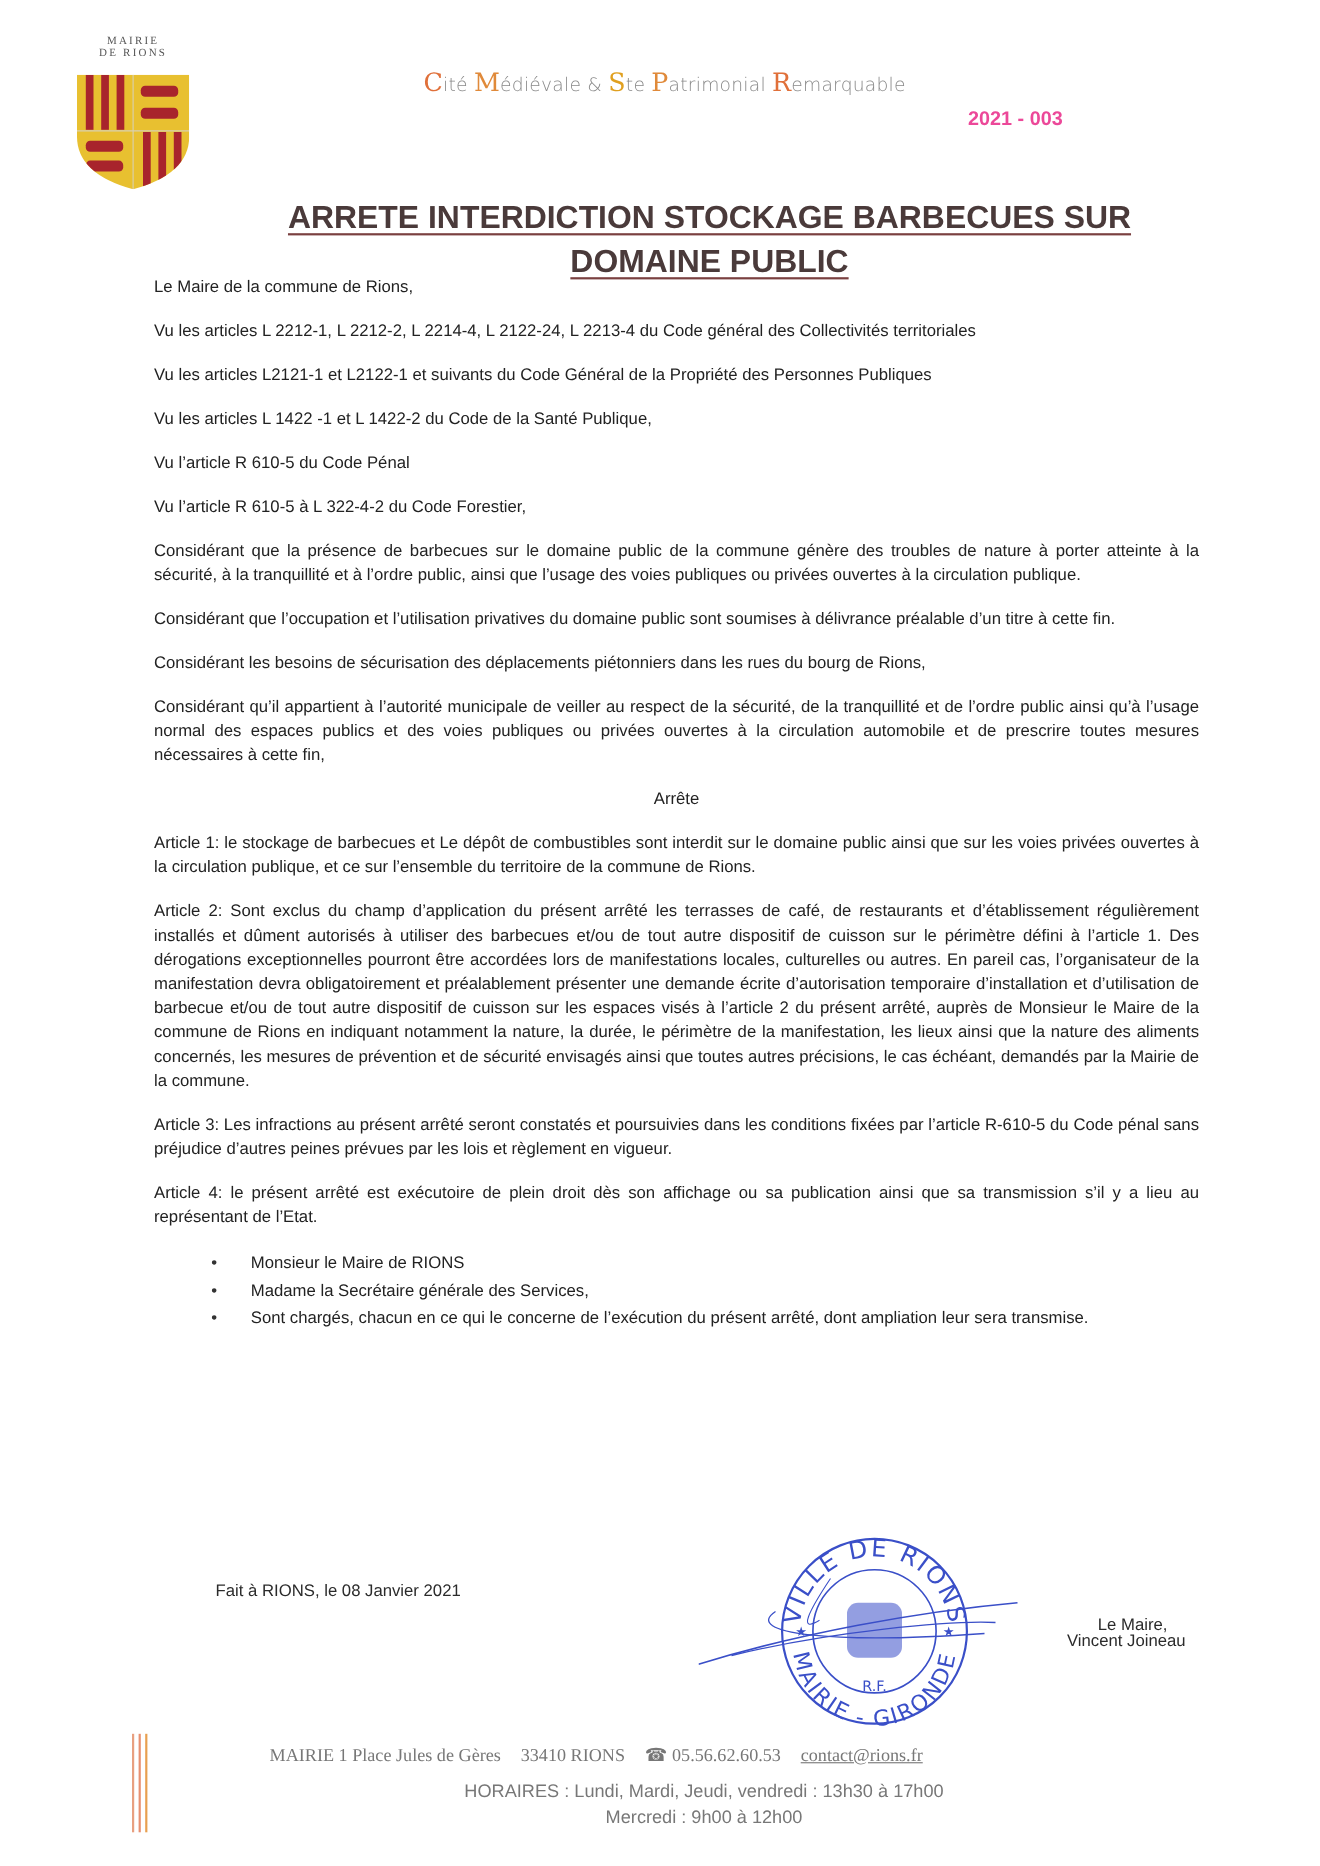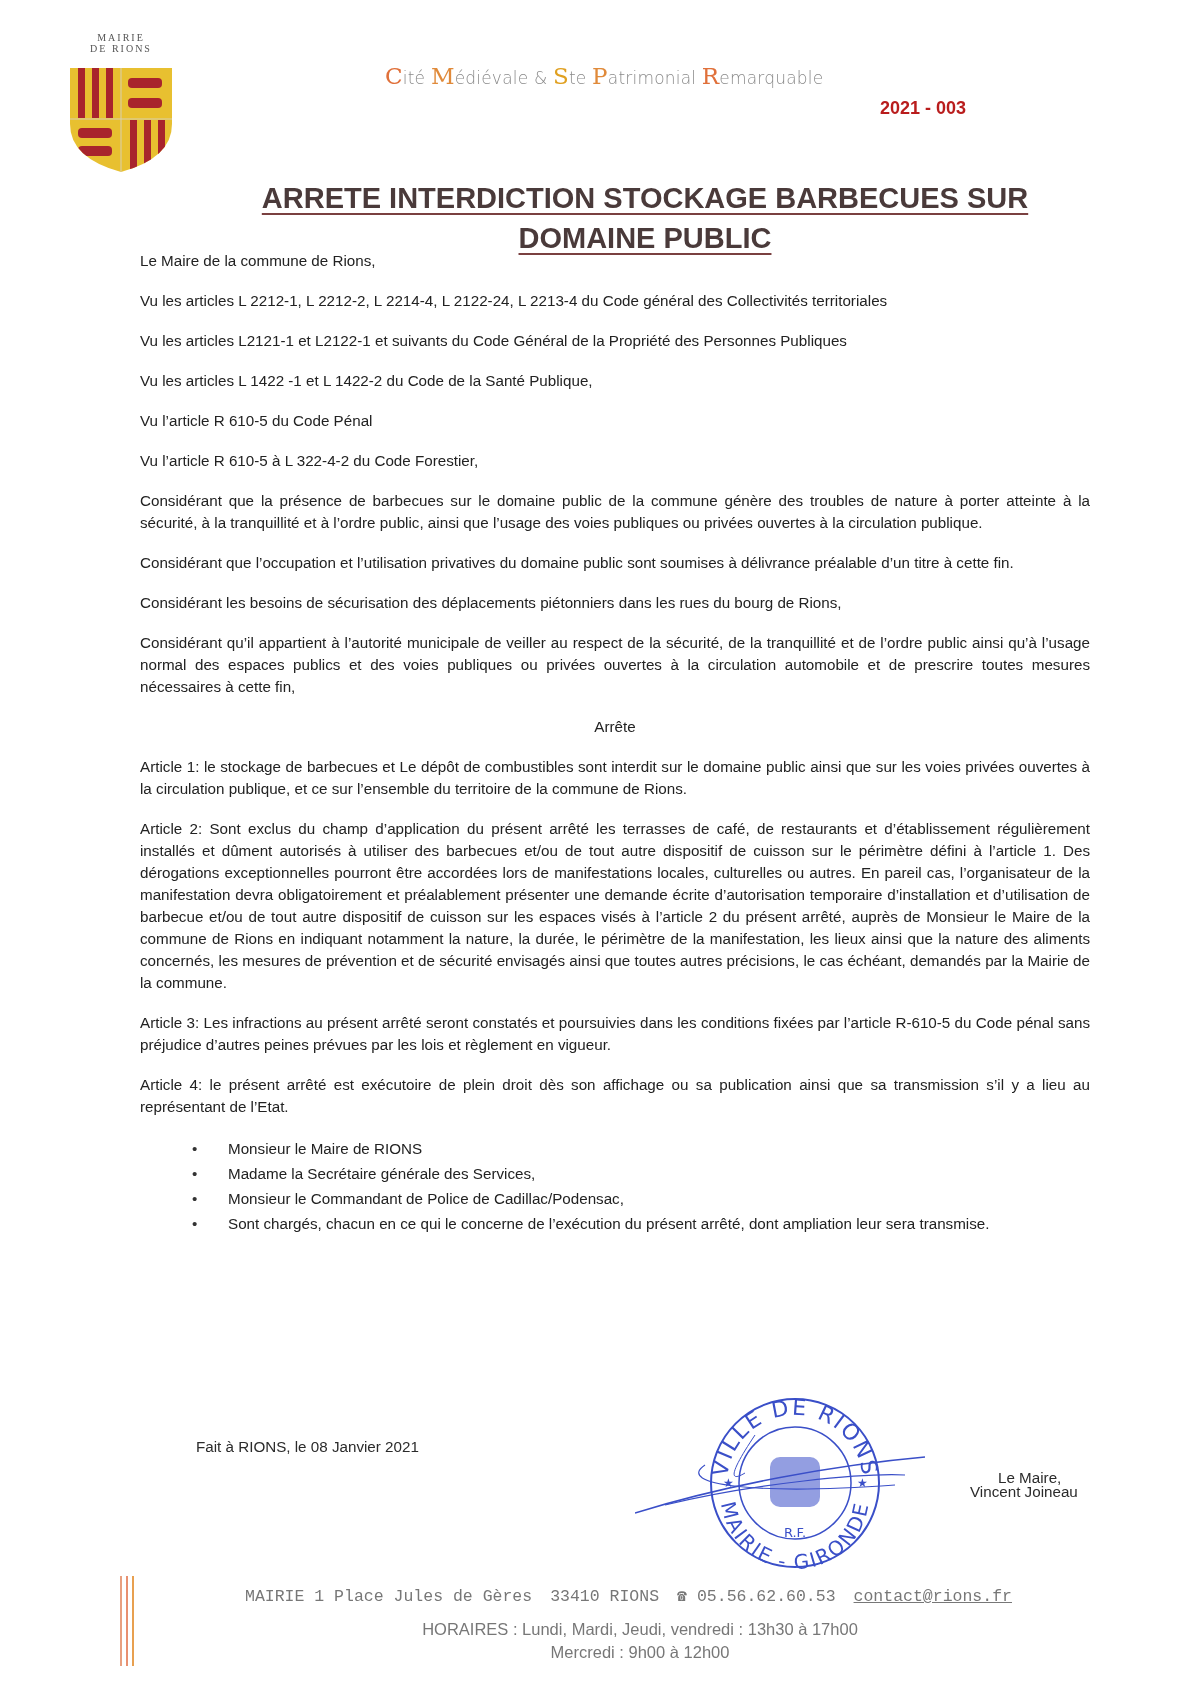--- a/index.html
+++ b/index.html
@@ -17,21 +17,21 @@
       color: #555; line-height: 11px;
     }
     .crest svg { position: absolute; left: 6px; top: 44px; }
     .motto {
       position: absolute; left: 385px; top: 63px; width: 520px;
       font-family: "DejaVu Sans", sans-serif; font-size: 17px; color: #8a8a8a;
       font-weight: 300; letter-spacing: 0.2px;
     }
     .motto .cap { font-size: 23px; font-family: "DejaVu Serif", serif; }
     .ref {
-      position: absolute; left: 880px; top: 98px; font-weight: bold; font-size: 18px; color: #b91c1c;
+      position: absolute; left: 880px; top: 98px; font-weight: bold; font-size: 18px; color: #ec4899;
     }
     .title {
       position: absolute; left: 250px; top: 150px; width: 790px; text-align: center;
       font-size: 29px; font-weight: bold; color: #4a3a3a; line-height: 40px;
       font-family: "Liberation Sans", sans-serif;
       letter-spacing: 0px;
       margin-top: 28px;
     }
     .title span { text-decoration: underline; text-decoration-color: #7a4040; text-decoration-thickness: 2px; text-underline-offset: 5px; }
     .body {
@@ -46,21 +46,21 @@
     ul.recipients li::before {
       content: "\2022"; position: absolute; left: -36px; color: #333;
     }
     .fait { position: absolute; left: 196px; top: 1438px; font-size: 15.2px; }
     .maire-label { position: absolute; left: 998px; top: 1441px; font-size: 15.2px; margin-top: 28px; }
     .maire-name { position: absolute; left: 970px; top: 1483px; font-size: 15.2px; }
     .stamp { position: absolute; left: 635px; top: 1395px; }
     .footer-bars { position: absolute; left: 118px; top: 1576px; }
     .footer-line1 {
       position: absolute; left: 245px; top: 1586px; font-size: 16.5px; color: #777;
-      font-family: Liberation Mono, monospace; font-weight: 300; white-space: nowrap;
+      font-family: Liberation Serif, serif; font-weight: 300; white-space: nowrap;
     }
     .footer-line1 .gap { display: inline-block; width: 18px; }
     .footer-line1 .mail { text-decoration: underline; }
     .footer-line2, .footer-line3 {
       position: absolute; left: 245px; width: 790px; text-align: center;
       font-size: 16.5px; color: #777; font-family: Liberation Sans, sans-serif; white-space: nowrap;
     }
     .footer-line2 { top: 1620px; }
     .footer-line3 { top: 1643px; }
   </style>
@@ -119,21 +119,20 @@
   <p class="justify">Considérant les besoins de sécurisation des déplacements piétonniers dans les rues du bourg de Rions,</p>
   <p class="justify">Considérant qu’il appartient à l’autorité municipale de veiller au respect de la sécurité, de la tranquillité et de l’ordre public ainsi qu’à l’usage normal des espaces publics et des voies publiques ou privées ouvertes à la circulation automobile et de prescrire toutes mesures nécessaires à cette fin,</p>
   <p class="center">Arrête</p>
   <p class="justify">Article 1: le stockage de barbecues et Le dépôt de combustibles sont interdit sur le domaine public ainsi que sur les voies privées ouvertes à la circulation publique, et ce sur l’ensemble du territoire de la commune de Rions.</p>
   <p class="justify">Article 2: Sont exclus du champ d’application du présent arrêté les terrasses de café, de restaurants et d’établissement régulièrement installés et dûment autorisés à utiliser des barbecues et/ou de tout autre dispositif de cuisson sur le périmètre défini à l’article 1. Des dérogations exceptionnelles pourront être accordées lors de manifestations locales, culturelles ou autres. En pareil cas, l’organisateur de la manifestation devra obligatoirement et préalablement présenter une demande écrite d’autorisation temporaire d’installation et d’utilisation de barbecue et/ou de tout autre dispositif de cuisson sur les espaces visés à l’article 2 du présent arrêté, auprès de Monsieur le Maire de la commune de Rions en indiquant notamment la nature, la durée, le périmètre de la manifestation, les lieux ainsi que la nature des aliments concernés, les mesures de prévention et de sécurité envisagés ainsi que toutes autres précisions, le cas échéant, demandés par la Mairie de la commune.</p>
   <p class="justify">Article 3: Les infractions au présent arrêté seront constatés et poursuivies dans les conditions fixées par l’article R-610-5 du Code pénal sans préjudice d’autres peines prévues par les lois et règlement en vigueur.</p>
   <p class="justify">Article 4: le présent arrêté est exécutoire de plein droit dès son affichage ou sa publication ainsi que sa transmission s’il y a lieu au représentant de l’Etat.</p>
   <ul class="recipients">
     <li>Monsieur le Maire de RIONS</li>
     <li>Madame la Secrétaire générale des Services,</li>
-    <li>Monsieur le Commandant de Police de Cadillac/Podensac,</li>
     <li>Sont chargés, chacun en ce qui le concerne de l’exécution du présent arrêté, dont ampliation leur sera transmise.</li>
   </ul>
 </div>
 
 <div class="fait">Fait à RIONS, le 08 Janvier 2021</div>
 
 <svg class="stamp" width="310" height="175" viewBox="0 0 310 175">
   <g fill="none" stroke="#3a4fc8">
     <circle cx="160" cy="88" r="84" stroke-width="2"></circle>
     <circle cx="160" cy="88" r="56" stroke-width="1.5"></circle>

